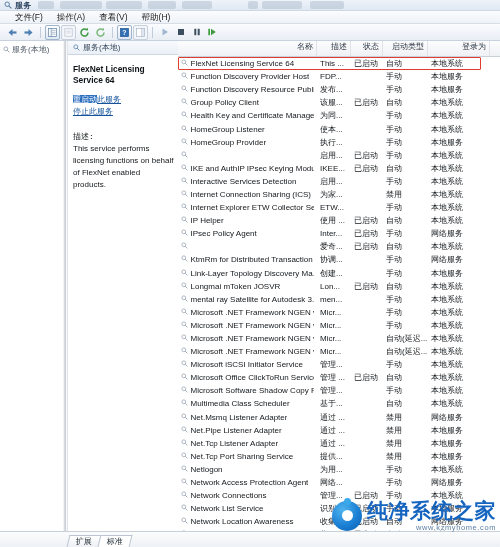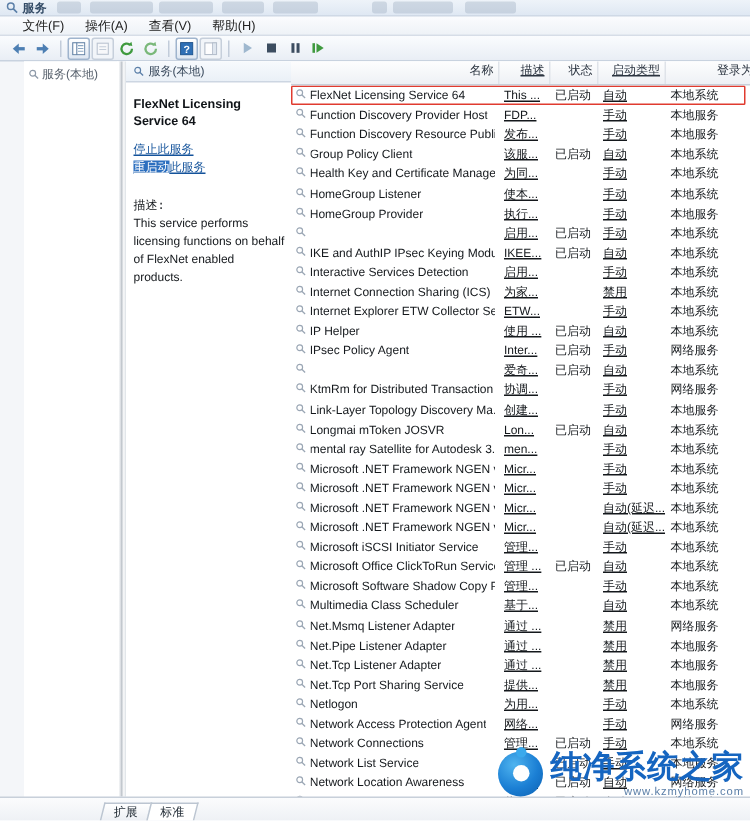--- a/index.html
+++ b/index.html
@@ -76,21 +76,20 @@
   .tb-btn.framed {
     border: 1px solid #9fb4cd;
     background: linear-gradient(180deg,#ffffff,#dee7f2);
   }
   .tb-btn.framed.dim { border-color: #c6cfdb; background: #f2f5f9; }
 
   
   .body {
     flex: 1; display: flex; min-height: 0;
     background: #ffffff;
-    margin-left: 16px;
   }
   .left-pane {
     width: 63px; flex: none;
     background: #ffffff;
     border-right: 1px solid #ffffff;
     display: flex; flex-direction: column;
   }
   .tree-head {
     display: flex; align-items: center; gap: 2px;
     padding: 3px 2px 2px 3px;
@@ -154,23 +153,23 @@
   .row {
     display: flex; height: 13.1px; align-items: center;
     font-size: 8px; color: #14181c; white-space: nowrap;
   }
   .cell { padding: 0 3px; overflow: hidden; white-space: nowrap; line-height: 13px; }
   .c-name { display: flex; align-items: center; gap: 2.5px; }
   .c-name .txt { overflow: hidden; text-overflow: clip; }
 
   
   .w-name { width: 139px; flex: none; }
-  .w-desc { width: 34px; flex: none; text-decoration: underline; }
+  .w-desc { width: 34px; flex: none; }
   .w-stat { width: 32px; flex: none; }
-  .w-start { width: 45px; flex: none; text-decoration: underline; }
+  .w-start { width: 45px; flex: none; }
   .w-logon { width: 62px; flex: none; }
 
   .row-hl-box {
     position: absolute;
     border: 1.4px solid #e03b2f;
     border-radius: 1px;
     pointer-events: none;
   }
 
   
@@ -366,22 +365,22 @@
                 <circle cx="3.2" cy="3.2" r="2.2" fill="none" stroke="#5b7fa8" stroke-width=".9"></circle>
                 <line x1="4.8" y1="4.8" x2="7.3" y2="7.3" stroke="#5b7fa8" stroke-width="1"></line>
               </svg>
             </span>
             <span class="detail-head-text">服务(本地)</span>
           </div>
 
           <div class="svc-title">FlexNet Licensing Service 64</div>
 
           <div class="svc-links">
+            <a class="svc-link"><span class="hl">重启动</span><span>此服务</span></a>
             <a class="svc-link">停止此服务</a>
-            <a class="svc-link"><span class="hl">重启动</span><span>此服务</span></a>
           </div>
 
           <div class="svc-desc-label">描述:</div>
           <div class="svc-desc-text">This service performs licensing functions on behalf of FlexNet enabled products.</div>
         </div>
 
         <div class="list-wrap">
           <div class="list-head">
             <div class="hcell w-name">名称</div>
             <div class="hcell w-desc">描述</div>

